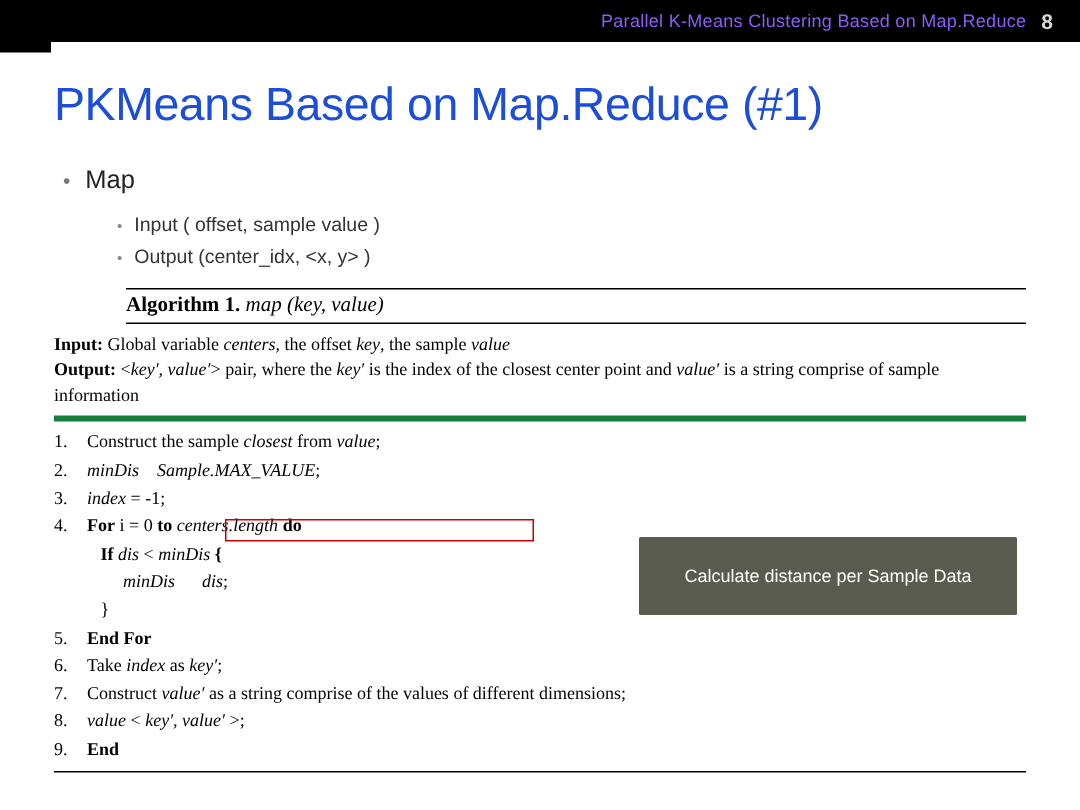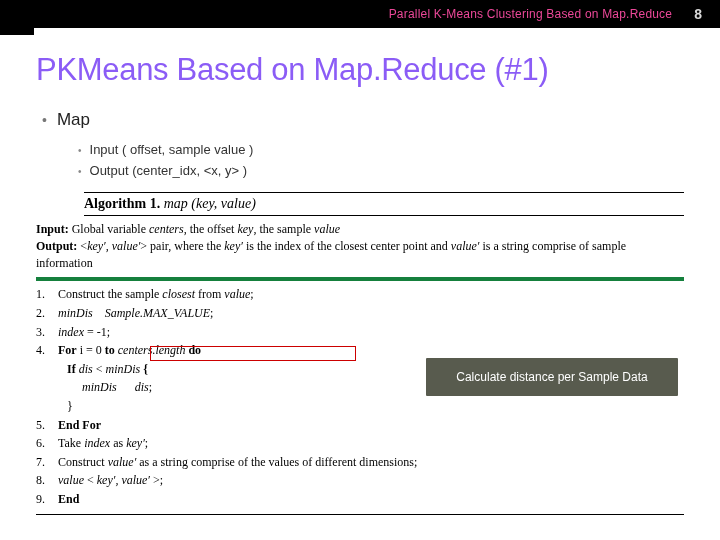--- a/index.html
+++ b/index.html
@@ -1,37 +1,37 @@
 <!DOCTYPE html>
 <html><head>
 <meta charset="utf-8">
 <style>
 * { margin: 0; padding: 0; box-sizing: border-box; }
 body { width: 720px; height: 540px; font-family: Arial, sans-serif; background: #fff; overflow: hidden; }
 .slide { width: 100%; height: 100%; position: relative; }
 .topbar { background: #000; height: 28px; display: flex; align-items: center; justify-content: flex-end; padding-right: 18px; }
-.topbar-title { color: #ec4899; font-size: 12px; letter-spacing: 0.2px; margin-right: 22px; }
+.topbar-title { color: #8b5cf6; font-size: 12px; letter-spacing: 0.2px; margin-right: 10px; }
 .topbar-num { color: #d8d8d8; font-size: 14px; font-weight: bold; }
 .stub { position: absolute; left: 0; top: 28px; width: 34px; height: 7px; background: #000; }
-.title { color: #8b5cf6; font-size: 31px; font-weight: 400; margin: 24px 0 22px 36px; letter-spacing: -0.3px; }
+.title { color: #1d4ed8; font-size: 31px; font-weight: 400; margin: 24px 0 22px 36px; letter-spacing: -0.3px; }
 .bul1 { margin-left: 42px; font-size: 17px; color: #222; display: flex; align-items: baseline; margin-bottom: 12px; }
 .bul1 .dot { color: #777; margin-right: 10px; font-size: 14px; }
 .bul2 { margin-left: 78px; font-size: 13px; color: #333; display: flex; align-items: baseline; margin-bottom: 6px; }
 .bul2 .dot { color: #888; margin-right: 8px; font-size: 10px; }
 .algbox { margin: 14px 36px 0 36px; position: relative; }
 .alghead { border-top: 1.5px solid #000; border-bottom: 1px solid #000; padding: 3px 0 3px 0; font-family: "Times New Roman", serif; font-size: 14px; margin-left: 48px; }
 .algdesc { border-bottom: 4px solid #15803d; padding: 5px 0 6px 0; font-family: "Times New Roman", serif; font-size: 12px; line-height: 1.4; }
 .algsteps { border-bottom: 1.5px solid #000; padding: 4px 0 5px 0; font-family: "Times New Roman", serif; font-size: 12px; line-height: 1.55; }
 .stepline { display: flex; }
 .stepnum { width: 22px; flex-shrink: 0; }
 .stepbody { flex: 1; white-space: pre; }
 .it { font-style: italic; }
 .bold { font-weight: bold; }
 .redbox { border: 1.5px solid #c00; position: absolute; left: 114px; top: 154px; width: 206px; height: 15px; pointer-events: none; }
-.callout { position: absolute; right: 42px; top: 358px; width: 252px; height: 38px; background: #4a4e3f; opacity: 0.92; display: flex; align-items: center; justify-content: center; color: #fff; font-size: 12px; border-radius: 1px; }
+.callout { position: absolute; right: 42px; top: 358px; width: 252px; height: 52px; background: #4a4e3f; opacity: 0.92; display: flex; align-items: center; justify-content: center; color: #fff; font-size: 12px; border-radius: 1px; }
 </style>
 </head>
 <body>
 <div class="slide">
   <div class="topbar">
     <span class="topbar-title">Parallel K-Means Clustering Based on Map.Reduce</span>
     <span class="topbar-num">8</span>
   </div>
   <div class="stub"></div>
 

